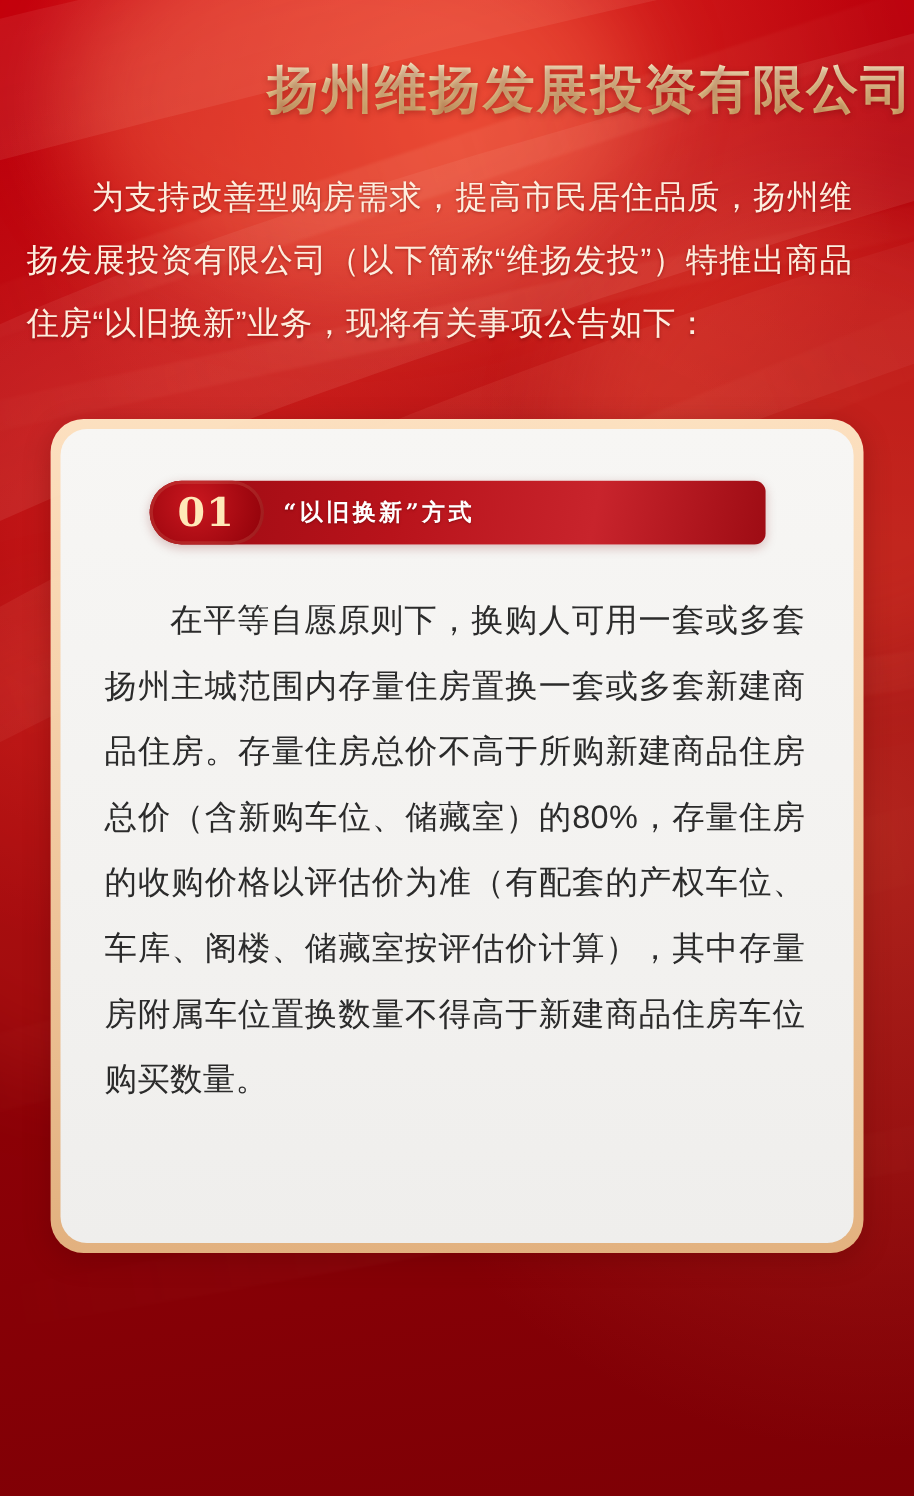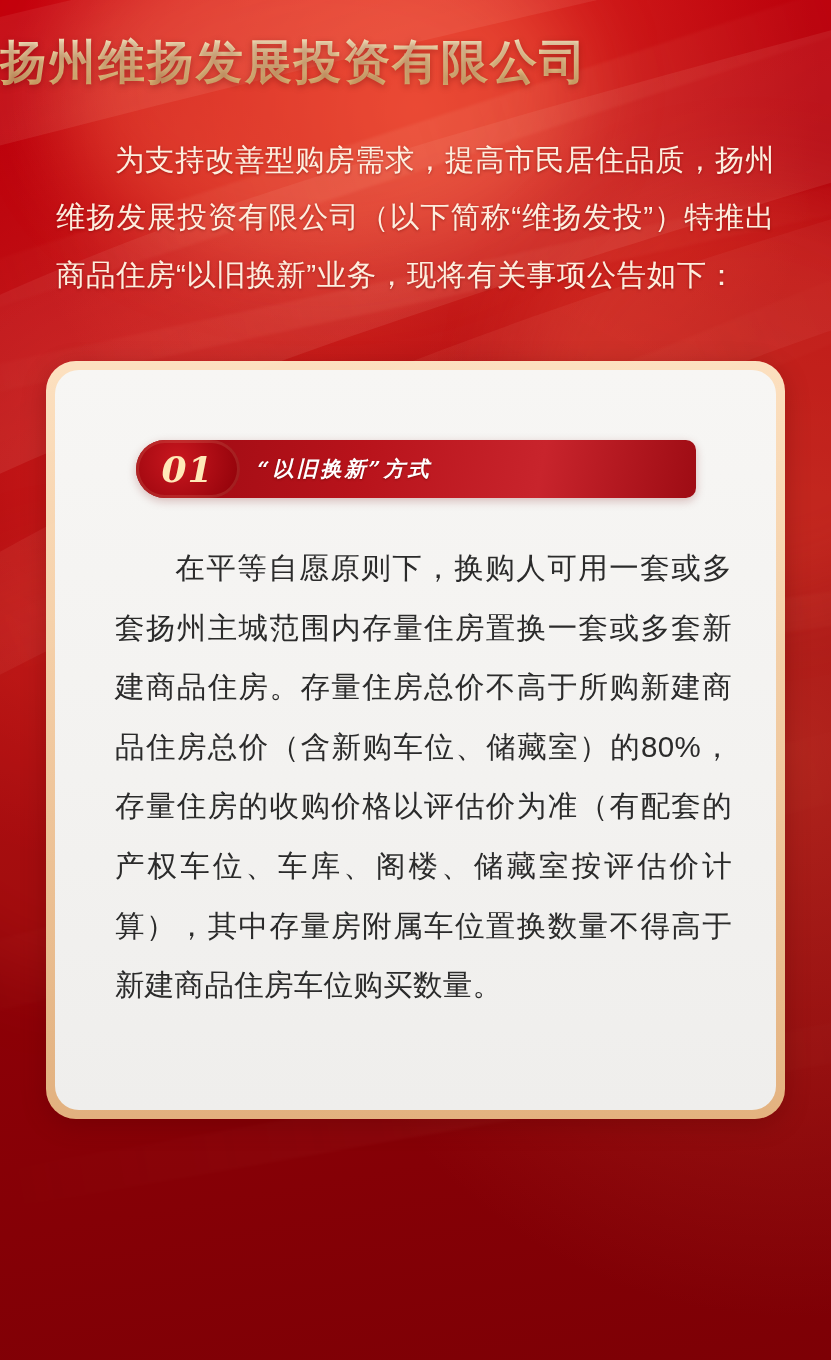--- a/index.html
+++ b/index.html
@@ -56,41 +56,41 @@
     top: -200px;
     left: -260px;
     width: 1400px;
     height: 1100px;
     opacity: .5;
   }
 
   
   .header {
     position: relative;
-    padding-top: 28px;
-    text-align: left;
+    padding-top: 48px;
+    text-align: right;
   }
   .title-line {
     font-family: "DejaVu Serif", "Liberation Serif", serif;
     font-weight: bold;
     font-size: 47px;
     line-height: 1.46;
     letter-spacing: 2px;
     color: #f2dfb0;
     background: linear-gradient(180deg, #fdf3d7 0%, #f0d79c 45%, #d9b169 100%);
     -webkit-background-clip: text;
     background-clip: text;
     -webkit-text-fill-color: transparent;
     text-shadow: 0 2px 6px rgba(90,0,0,0.35);
   }
 
   
   .intro {
     position: relative;
-    margin: 34px 56px 0 56px;
+    margin: 34px 56px 0 24px;
     color: #fdeede;
     font-size: 29.5px;
     line-height: 1.95;
     letter-spacing: 0.5px;
     text-align: justify;
     text-shadow: 0 1px 3px rgba(100,0,0,0.45);
   }
   .intro .indent { display: inline-block; width: 2em; }
 
   
@@ -109,24 +109,23 @@
     padding: 46px 34px 60px 34px;
     min-height: 740px;
     box-sizing: border-box;
   }
 
   .section-head {
     display: flex;
     align-items: center;
     justify-content: flex-start;
     height: 58px;
-    margin: 24px auto 0 auto;
+    margin: 1px auto 0 auto;
     width: 560px;
     position: relative;
-    font-style: italic;
   }
   .head-banner {
     position: absolute;
     left: 0;
     top: 0;
     width: 560px;
     height: 58px;
     border-radius: 29px 10px 10px 29px;
     background: linear-gradient(100deg, #9b0a12 0%, #b8131b 40%, #c8242c 72%, #9e0c14 100%);
     box-shadow: 0 3px 10px rgba(120,10,10,0.25);
@@ -154,21 +153,21 @@
     margin-left: 18px;
     color: #ffffff;
     font-size: 21px;
     font-weight: bold;
     letter-spacing: 3px;
     font-family: "DejaVu Serif", "Liberation Serif", serif;
     text-shadow: 0 1px 2px rgba(90,0,0,0.5);
   }
 
   .body-text {
-    margin: 40px 10px 0 26px;
+    margin: 40px 10px 0 6px;
     color: #2b2b2b;
     font-size: 29.5px;
     line-height: 2.02;
     letter-spacing: 0.3px;
     text-align: justify;
   }
   .body-text .indent { display: inline-block; width: 2em; }
 </style>
 </head>
 <body>

